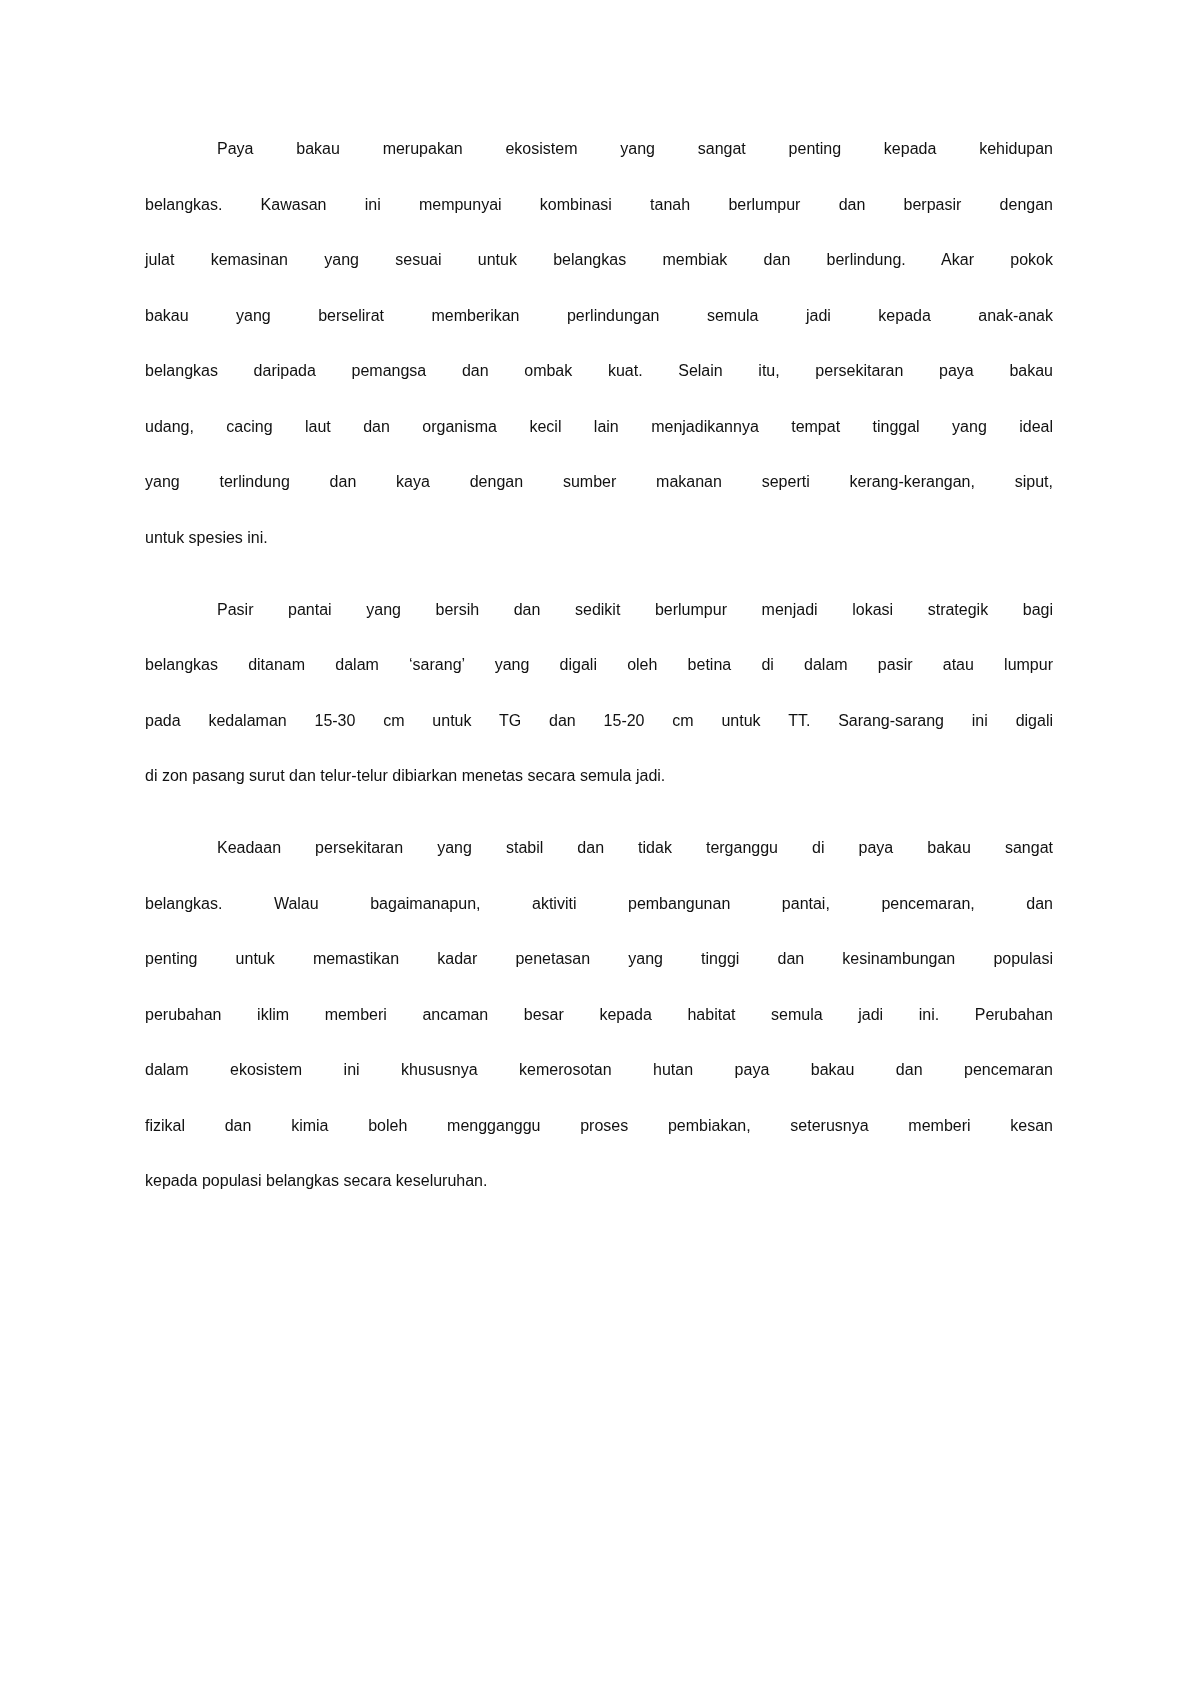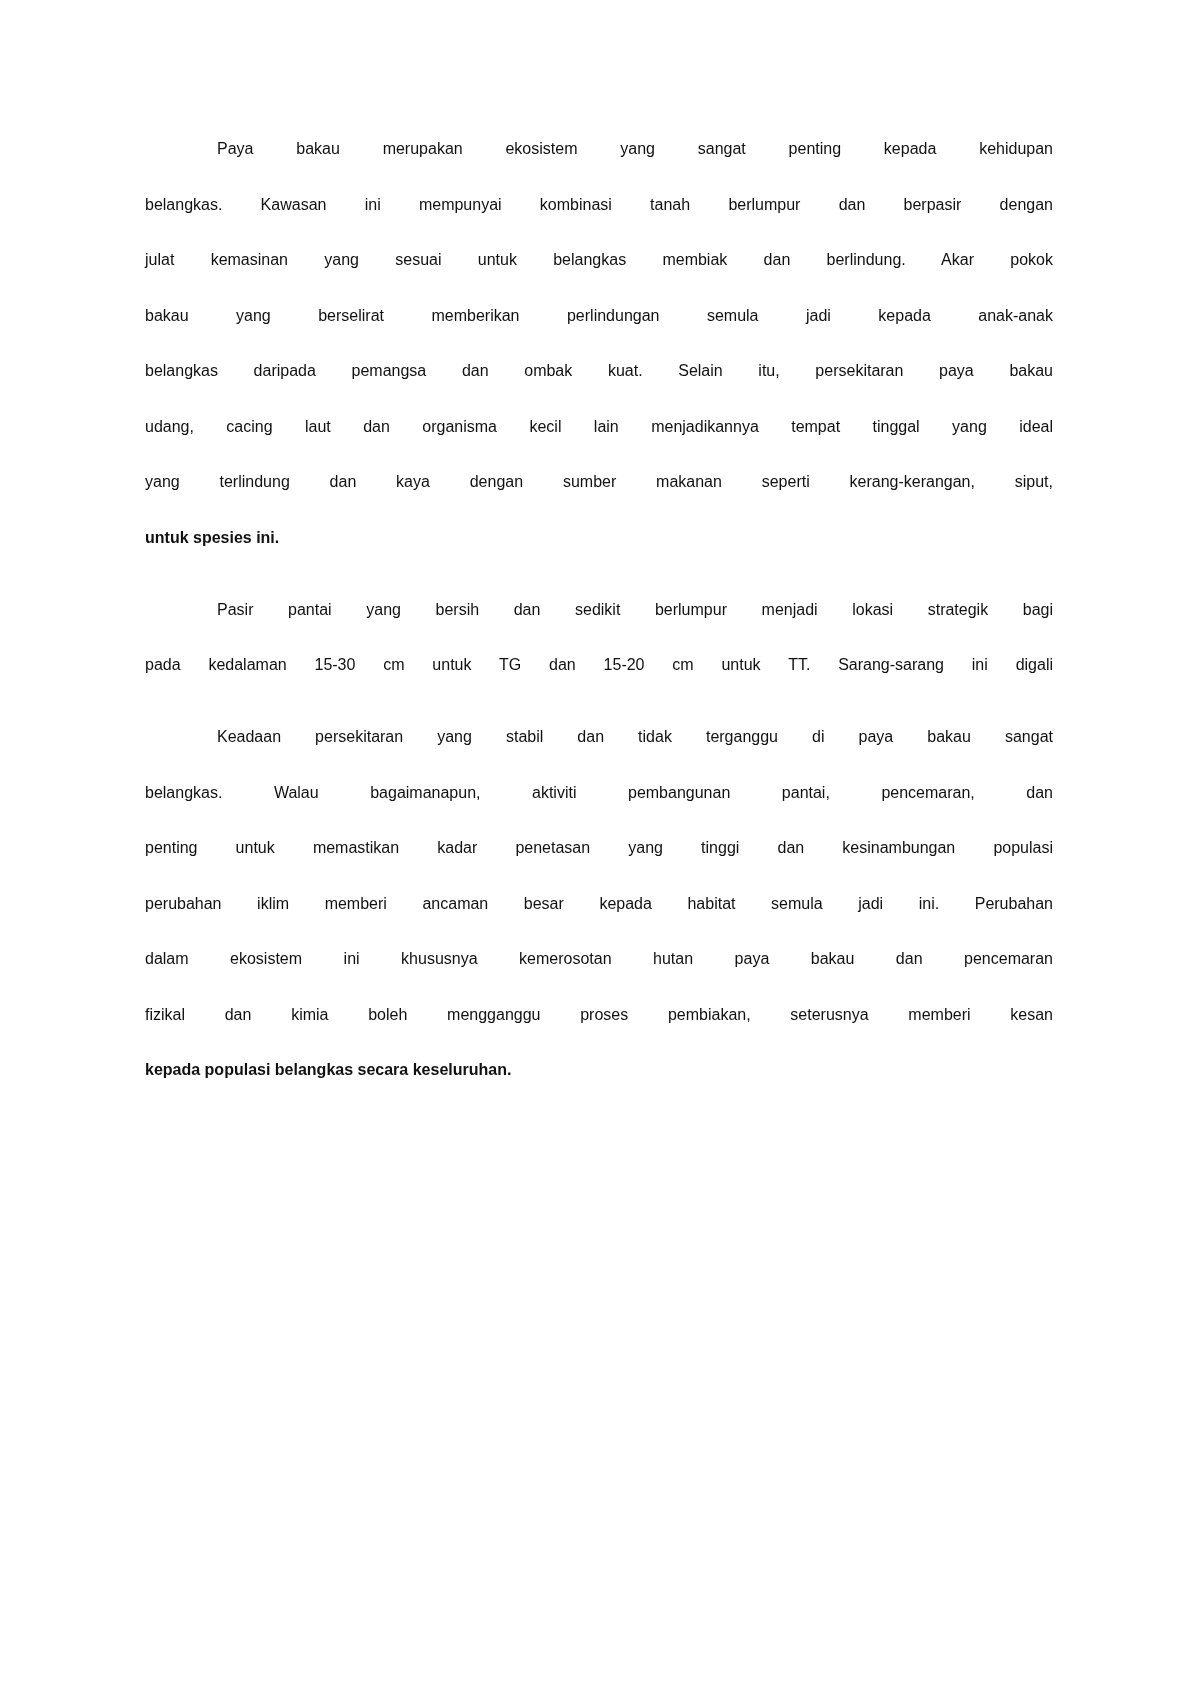--- a/index.html
+++ b/index.html
@@ -37,21 +37,20 @@
       display: block;
       height: 55.5px;
       line-height: 30px;
       text-align: justify;
       text-align-last: justify;
       white-space: nowrap;
       overflow: visible;
     }
     .line.last {
       text-align-last: left;
-      font-weight: bold;
     }
     .line.first {
       padding-left: 72px;
     }
   </style>
 </head>
 <body>
 
 <div class="page">
   <div class="content">
@@ -62,21 +61,23 @@
       <span class="line">julat kemasinan yang sesuai untuk belangkas membiak dan berlindung. Akar pokok</span>
       <span class="line">bakau yang berselirat memberikan perlindungan semula jadi kepada anak-anak</span>
       <span class="line">belangkas daripada pemangsa dan ombak kuat. Selain itu, persekitaran paya bakau</span>
       <span class="line">udang, cacing laut dan organisma kecil lain menjadikannya tempat tinggal yang ideal</span>
       <span class="line">yang terlindung dan kaya dengan sumber makanan seperti kerang-kerangan, siput,</span>
       <span class="line last">untuk spesies ini.</span>
     </p>
 
     <p class="para">
       <span class="line first">Pasir pantai yang bersih dan sedikit berlumpur menjadi lokasi strategik bagi</span>
+      <span class="line">belangkas ditanam dalam ‘sarang’ yang digali oleh betina di dalam pasir atau lumpur</span>
       <span class="line">pada kedalaman 15-30 cm untuk TG dan 15-20 cm untuk TT. Sarang-sarang ini digali</span>
+      <span class="line last">di zon pasang surut dan telur-telur dibiarkan menetas secara semula jadi.</span>
     </p>
 
     <p class="para">
       <span class="line first">Keadaan persekitaran yang stabil dan tidak terganggu di paya bakau sangat</span>
       <span class="line">belangkas. Walau bagaimanapun, aktiviti pembangunan pantai, pencemaran, dan</span>
       <span class="line">penting untuk memastikan kadar penetasan yang tinggi dan kesinambungan populasi</span>
       <span class="line">perubahan iklim memberi ancaman besar kepada habitat semula jadi ini. Perubahan</span>
       <span class="line">dalam ekosistem ini khususnya kemerosotan hutan paya bakau dan pencemaran</span>
       <span class="line">fizikal dan kimia boleh mengganggu proses pembiakan, seterusnya memberi kesan</span>
       <span class="line last">kepada populasi belangkas secara keseluruhan.</span>

